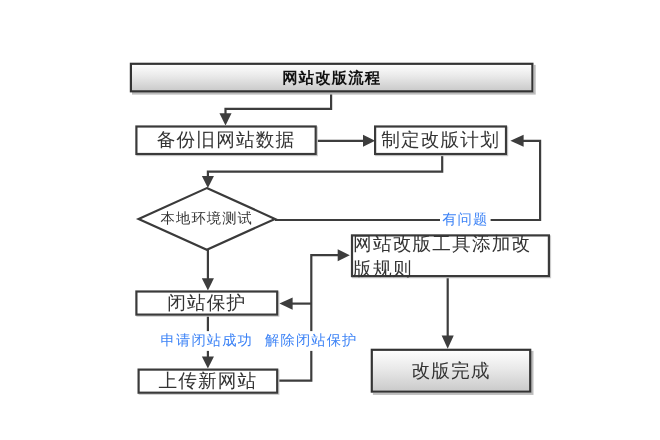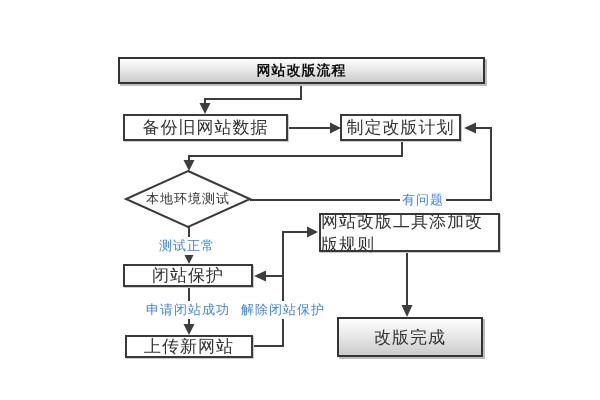--- a/index.html
+++ b/index.html
@@ -106,23 +106,20 @@
   </div>
 
   <div class="node terminal" style="left:337px; top:317px; width:146px; height:40px;justify-content:center;">
     <span>改版完成</span>
   </div>
 
   <div class="edge-label" style="left:423px; top:200px;">
     <span>有问题</span>
   </div>
 
-  <div class="edge-label" style="left:187px; top:246px;">
-    <span>测试正常</span>
-  </div>
 
   <div class="edge-label" style="left:283px; top:310px;">
     <span>解除闭站保护</span>
   </div>
 
   <div class="edge-label" style="left:188px; top:310px;">
     <span>申请闭站成功</span>
   </div>
 
 </div>

